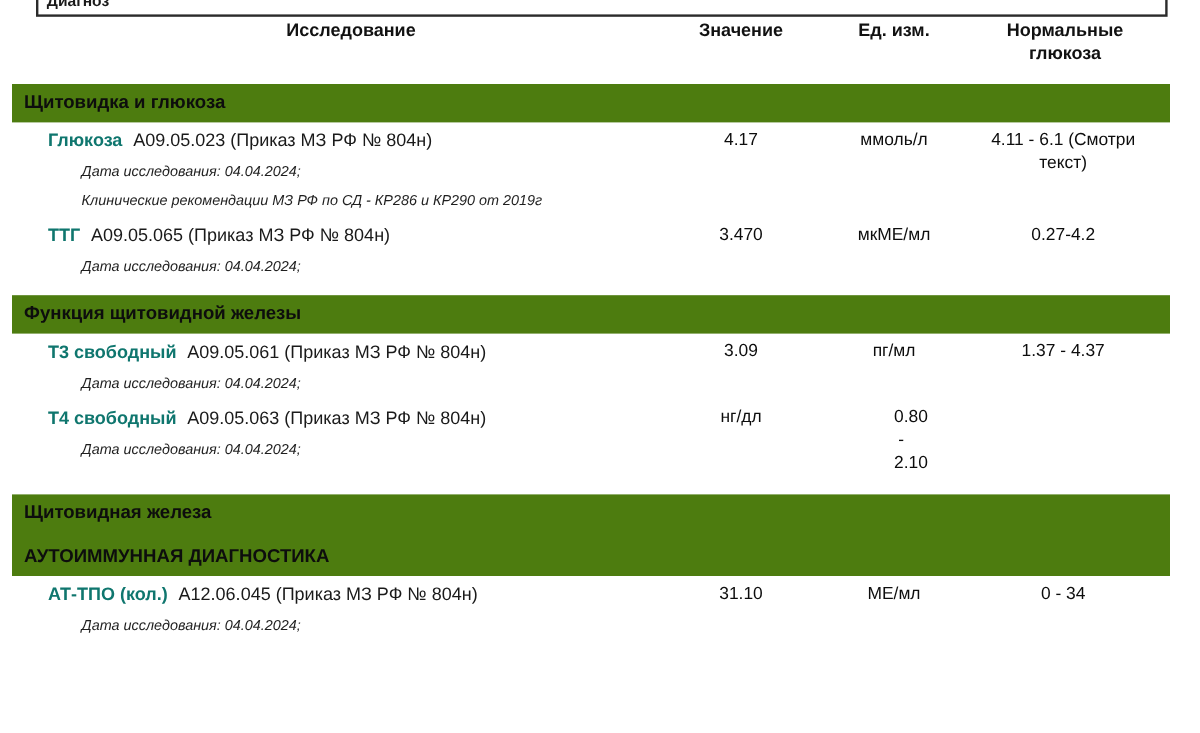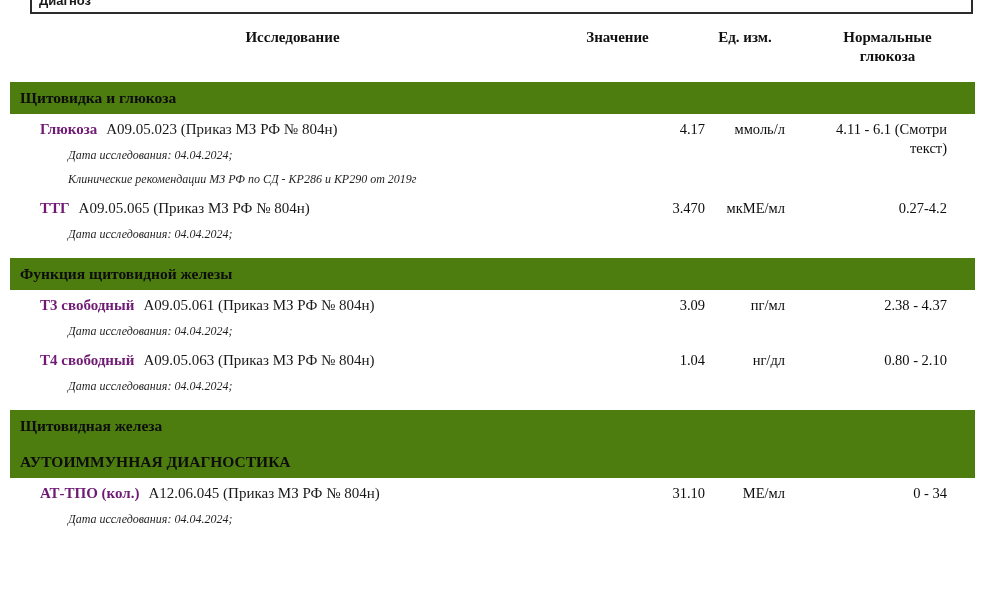--- a/index.html
+++ b/index.html
@@ -16,21 +16,21 @@
   .diag-box {
     position: absolute; top: -10px; left: 30px;
     width: 943px; height: 24px;
     border: 2px solid #2b2b2b;
     box-sizing: border-box;
     background: #fff;
     padding: 1px 0 0 7px;
     font-weight: bold; font-size: 13px; color:#1a1a1a;
   }
 
-  .content { position: absolute; top: 28px; left: 10px; width: 965px; font-family: Liberation Serif, serif; }
+  .content { position: absolute; top: 16px; left: 10px; width: 965px; }
 
   .grid {
     display: grid;
     grid-template-columns: 520px 175px 80px 190px;
     align-items: start;
   }
 
   
   .thead { font-weight: bold; font-size: 15px; line-height: 19px; }
   .thead .h-test   { text-align: center; padding-left: 45px; }
@@ -46,29 +46,29 @@
   }
   .band-line {
     font-weight: bold; font-size: 15.5px; line-height: 19px; color:#0d0d0d;
   }
   .band-line + .band-line { margin-top: 17px; }
 
   
   .test-row { margin-top: 12px; }
   .test-row.first { margin-top: 6px; }
   .col-test { padding-left: 30px; }
-  .test-name { font-weight: bold; font-size: 15px; line-height: 19px; color:#701a75; }
+  .test-name { font-weight: bold; font-size: 15px; line-height: 19px; color:#0f766e; }
   .test-code { font-size: 15px; color: #1a1a1a; margin-left: 9px; }
   .notes { margin: 4px 0 0 28px; }
   .note {
     font-style: italic; font-size: 12px; line-height: 15px;
     color: #1f1f1f; margin-top: 9px;
   }
   .cell-value, .cell-units, .cell-normal {
-    font-size: 14.5px; line-height: 19px; text-align: right; color:#0d0d0d;
+    font-size: 14.5px; line-height: 19px; text-align: center; color:#0d0d0d;
   }
   .cell-normal { padding: 0 28px 0 40px; }
 </style>
 </head>
 <body>
 
 <div class="page">
 
   <div class="diag-box">
     <span>Диагноз</span>
@@ -106,27 +106,26 @@
         </div>
         <div class="section-band">
           <div class="band-line">Функция щитовидной железы</div>
         </div>
         <div class="grid test-row first">
           <div class="col-test"><span class="test-name">Т3 свободный</span><span class="test-code">А09.05.061 (Приказ МЗ РФ № 804н)</span><div class="notes">
               <div class="note">Дата исследования: 04.04.2024;</div>
             </div></div>
           <div class="cell-value">3.09</div>
           <div class="cell-units">пг/мл</div>
-          <div class="cell-normal">2.38 - 4.37</div>
+          <div class="cell-normal">1.37 - 4.37</div>
         </div>
         <div class="grid test-row">
           <div class="col-test"><span class="test-name">Т4 свободный</span><span class="test-code">А09.05.063 (Приказ МЗ РФ № 804н)</span><div class="notes">
               <div class="note">Дата исследования: 04.04.2024;</div>
             </div></div>
-          <div class="cell-value">1.04</div>
           <div class="cell-units">нг/дл</div>
           <div class="cell-normal">0.80 - 2.10</div>
         </div>
         <div class="section-band">
           <div class="band-line">Щитовидная железа</div>
           <div class="band-line">АУТОИММУННАЯ ДИАГНОСТИКА</div>
         </div>
         <div class="grid test-row first">
           <div class="col-test"><span class="test-name">АТ-ТПО (кол.)</span><span class="test-code">А12.06.045 (Приказ МЗ РФ № 804н)</span><div class="notes">
               <div class="note">Дата исследования: 04.04.2024;</div>

